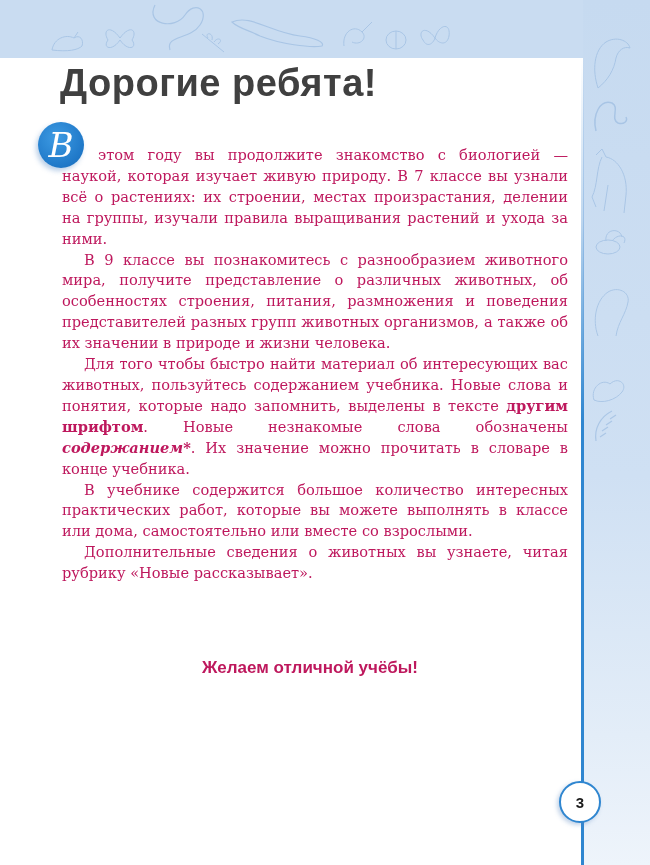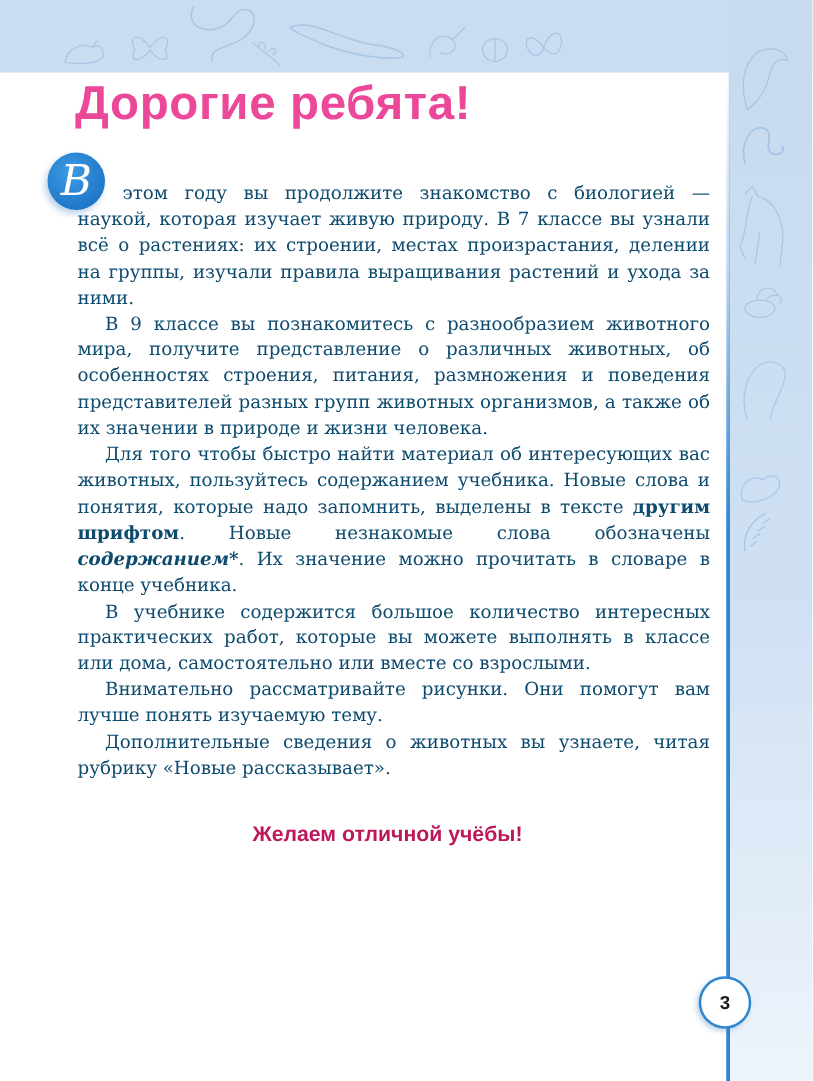--- a/index.html
+++ b/index.html
@@ -18,34 +18,34 @@
     }
     .right-edge-line {
       position: absolute; left: 581px; top: 58px; width: 3px; height: 807px;
       background: linear-gradient(to bottom, rgba(70,140,210,0.0) 0%, rgba(70,140,210,0.35) 20%, #2f86d0 45%, #2f86d0 100%);
     }
     .doodle { position: absolute; opacity: 0.55; }
     .doodle svg { display: block; }
     .title {
       position: absolute; left: 60px; top: 62px;
       font-family: "Liberation Sans", sans-serif; font-weight: bold;
-      font-size: 38px; color: #ec4899; letter-spacing: 0.5px; margin: 0;
+      font-size: 38px; color: #404040; letter-spacing: 0.5px; margin: 0;
     }
     .dropcap {
       position: absolute; left: 38px; top: 122px; width: 46px; height: 46px;
       border-radius: 50%;
       background: radial-gradient(circle at 40% 35%, #3d9be3 0%, #1f78c8 70%, #1a66ad 100%);
       box-shadow: -2px 3px 5px rgba(60,120,190,0.35);
       display: flex; align-items: center; justify-content: center;
       color: #fff; font-family: "DejaVu Serif", serif; font-style: italic;
       font-size: 34px; line-height: 1;
     }
     .body-text {
       position: absolute; left: 62px; top: 145px; width: 506px;
-      font-size: 14.6px; line-height: 20.9px; color: #0c4a6e;
+      font-size: 14.6px; line-height: 20.9px; color: #be185d;
       text-align: justify;
     }
     .body-text p { margin: 0; text-indent: 22px; }
     .body-text p.first { text-indent: 36px; }
     .body-text b { font-weight: bold; }
     .body-text i.bi { font-weight: bold; font-style: italic; }
     .wish {
       position: absolute; left: 0; top: 658px; width: 620px; text-align: center;
       font-family: "Liberation Sans", sans-serif; font-weight: bold;
       font-size: 17px; color: #be185d;
@@ -147,21 +147,20 @@
 
 <div class="dropcap">
   <span>В</span>
 </div>
 
 <div class="body-text">
   <p class="first">этом году вы продолжите знакомство с биологией — наукой, которая изучает живую природу. В 7 классе вы узнали всё о растениях: их строении, местах произрастания, делении на группы, изучали правила выращивания растений и ухода за ними.</p>
   <p>В 9 классе вы познакомитесь с разнообразием животного мира, получите представление о различных животных, об особенностях строения, питания, размножения и поведения представителей разных групп животных организмов, а также об их значении в природе и жизни человека.</p>
   <p><span>Для того чтобы быстро найти материал об интересующих вас животных, пользуйтесь содержанием учебника. Новые слова и понятия, которые надо запомнить, выделены в тексте </span><b>другим шрифтом</b><span>. Новые незнакомые слова обозначены </span><i class="bi">содержанием*</i><span>. Их значение можно прочитать в словаре в конце учебника.</span></p>
   <p>В учебнике содержится большое количество интересных практических работ, которые вы можете выполнять в классе или дома, самостоятельно или вместе со взрослыми.</p>
-  <p>Внимательно рассматривайте рисунки. Они помогут вам лучше понять изучаемую тему.</p>
   <p>Дополнительные сведения о животных вы узнаете, читая рубрику «Новые рассказывает».</p>
 </div>
 
 <div class="wish">Желаем отличной учёбы!</div>
 
 <div class="page-num">
   <span>3</span>
 </div>
 
 </body></html>

